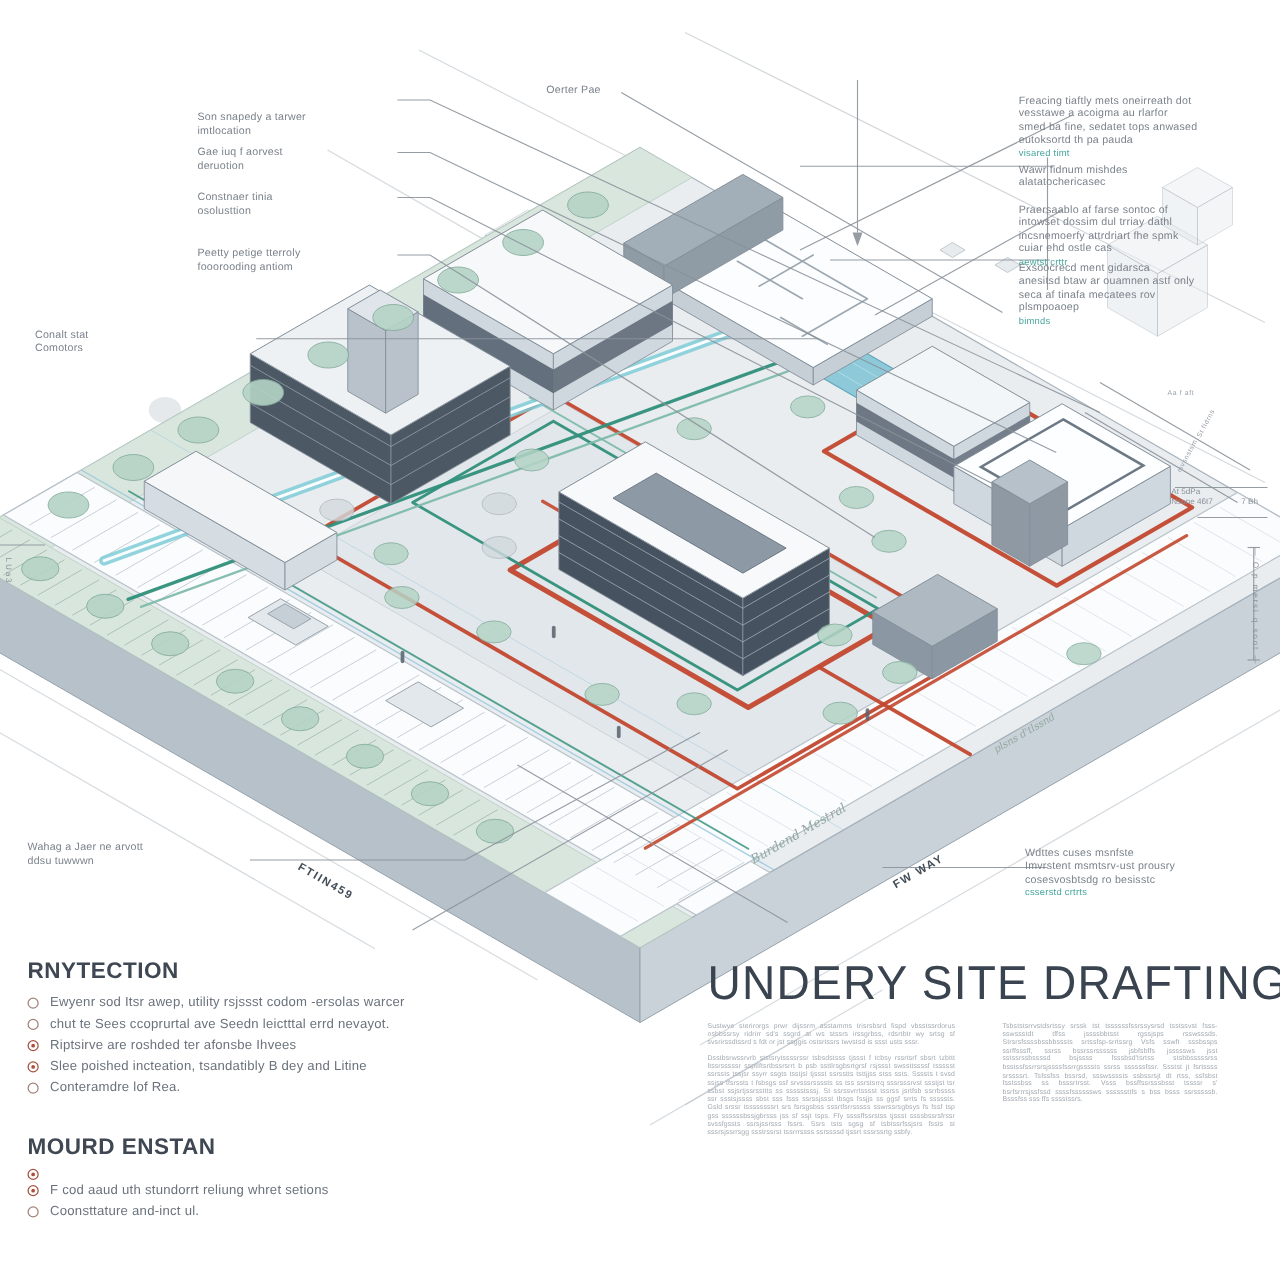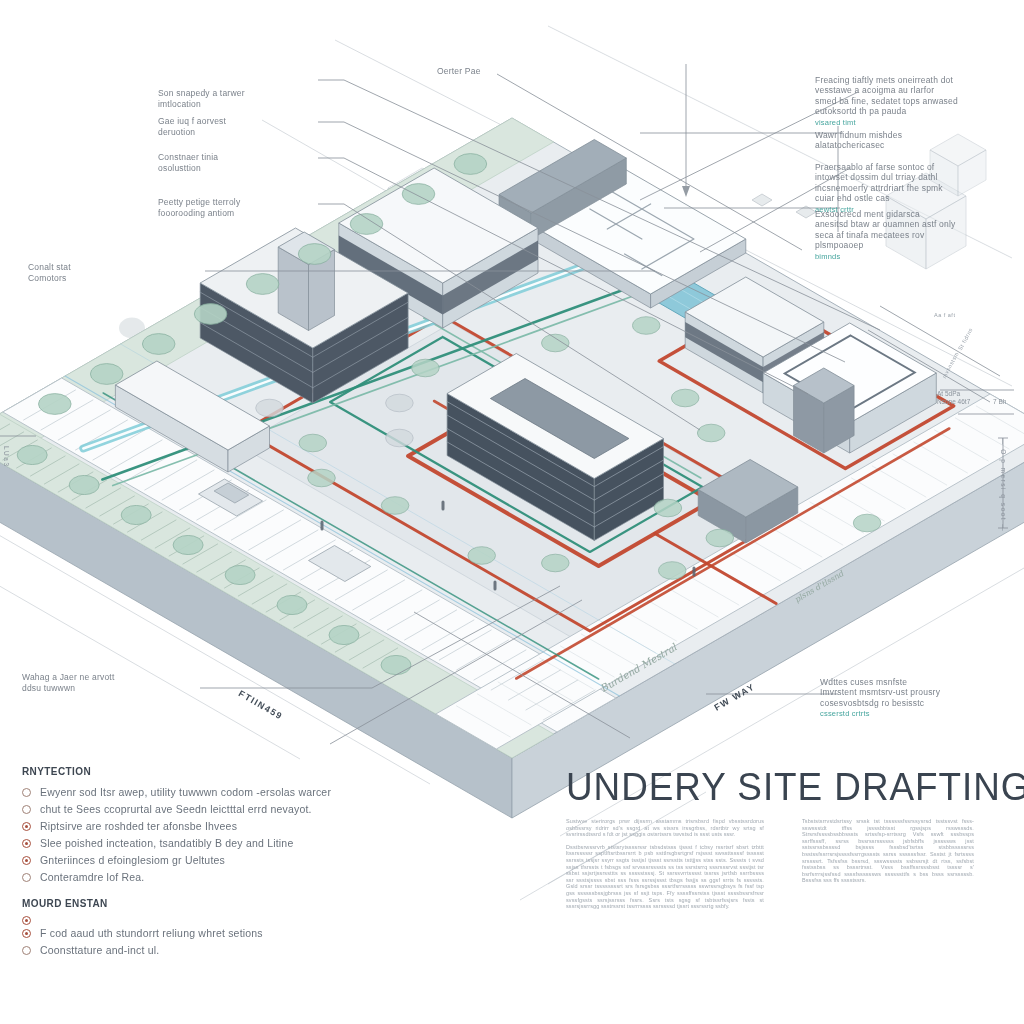--- a/index.html
+++ b/index.html
@@ -12,22 +12,22 @@
   .accent{display:block;color:#46a59e;font-size:7.5px;margin-top:1px;}
   .accent:empty{display:none;}
   .tinydim{position:absolute;font-size:6.5px;line-height:8px;color:#8a929b;white-space:pre-line;}
   .roadlbl{position:absolute;font-size:9px;font-weight:bold;color:#434d58;letter-spacing:1.5px;}
   .script{position:absolute;font-family:"DejaVu Serif",serif;font-style:italic;color:#93a8a0;}
   .vtxt{position:absolute;writing-mode:vertical-rl;text-orientation:mixed;
     font-size:6.5px;color:#8a929b;letter-spacing:1.5px;}
   .diag{position:absolute;font-size:5.5px;color:#98a0a9;letter-spacing:.5px;}
   
   #legend{position:absolute;left:22px;top:766px;width:545px;}
-  .leg-title{font-size:10px;font-weight:bold;color:#3e4752;letter-spacing:.4px;margin:0 0 7px 0;}
-  .leg-title.second{margin-top:12px;}
+  .leg-title{font-size:18px;font-weight:bold;color:#3e4752;letter-spacing:.4px;margin:0 0 7px 0;}
+  .leg-title.second{margin-top:28px;}
   .li{display:flex;align-items:center;gap:9px;font-size:10.5px;color:#6a727c;
     line-height:17px;letter-spacing:.2px;}
   .ic{width:9px;height:9px;border-radius:50%;flex:0 0 auto;position:relative;box-sizing:border-box;}
   .ic.ring{border:1.4px solid #a08277;}
   .ic.dot{border:1.4px solid #a8503e;}
   .ic.dot::after{content:"";position:absolute;inset:1.8px;border-radius:50%;background:#a8503e;}
   
   #titleblock{position:absolute;left:566px;top:766px;width:448px;}
   #main-title{font-size:38px;font-weight:500;color:#3a4450;letter-spacing:1px;
     white-space:nowrap;transform:scaleX(.97);transform-origin:left;}
@@ -366,37 +366,33 @@
 
   <div class="roadlbl" style="left:236px;top:700px;transform:rotate(30deg)">FTIIN459</div>
   <div class="roadlbl" style="left:712px;top:692px;transform:rotate(-30deg)">FW WAY</div>
   <div class="script" style="left:596px;top:662px;font-size:10px;transform:rotate(-30deg)">Burdend Mestral</div>
   <div class="script" style="left:792px;top:582px;font-size:8px;transform:rotate(-30deg)">plsns d'tlssnd</div>
 
   <div id="legend">
     <div class="leg-title">RNYTECTION</div>
     <div class="li">
         <span class="ic ring"></span>
-        <span>Ewyenr sod Itsr awep, utility tuwwwn codom -ersolas warcer</span>
+        <span>Ewyenr sod Itsr awep, utility rsjssst codom -ersolas warcer</span>
       </div>
     <div class="li">
         <span class="ic ring"></span>
         <span>chut te Sees ccoprurtal ave Seedn leictttal errd nevayot.</span>
       </div>
     <div class="li">
         <span class="ic dot"></span>
         <span>Riptsirve are roshded ter afonsbe Ihvees</span>
       </div>
     <div class="li">
         <span class="ic dot"></span>
         <span>Slee poished incteation, tsandatibly B dey and Litine</span>
-      </div>
-    <div class="li">
-        <span class="ic dot"></span>
-        <span>Gnteriinces d efoinglesiom gr Ueltutes</span>
       </div>
     <div class="li">
         <span class="ic ring"></span>
         <span>Conteramdre lof Rea.</span>
       </div>
     <div class="leg-title second">MOURD ENSTAN</div>
     <div class="li">
         <span class="ic dot"></span>
       </div>
     <div class="li">

